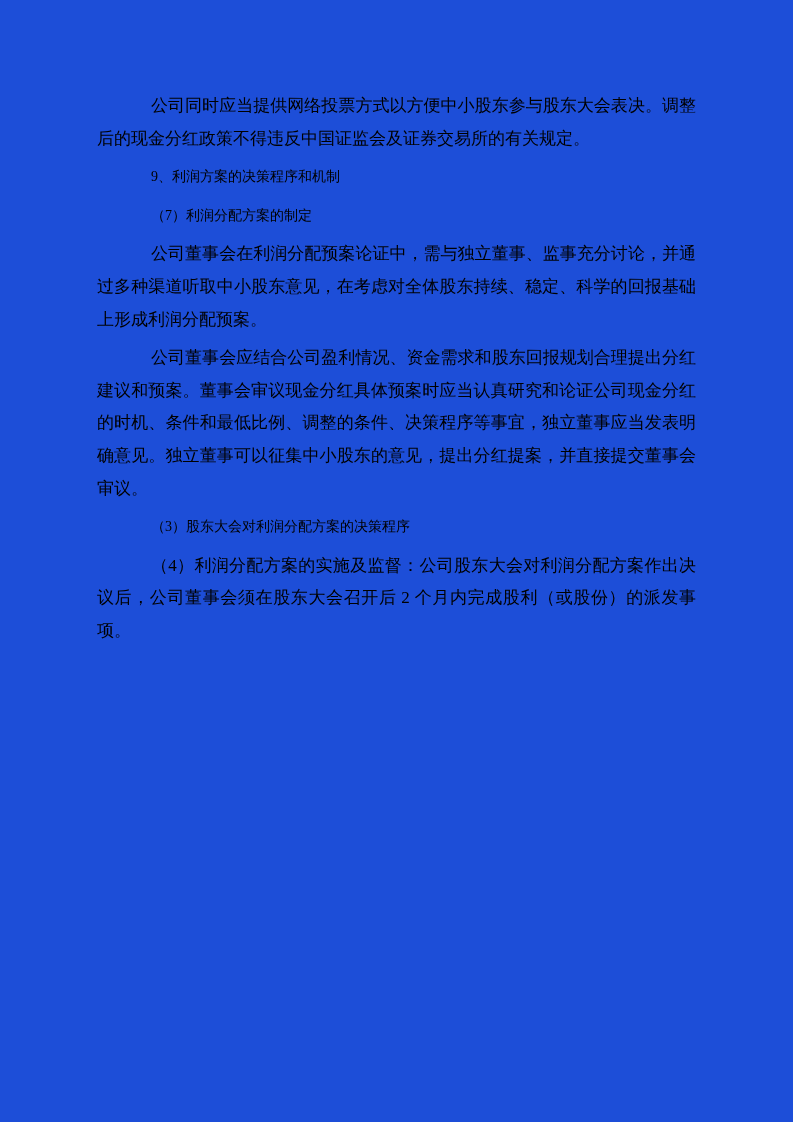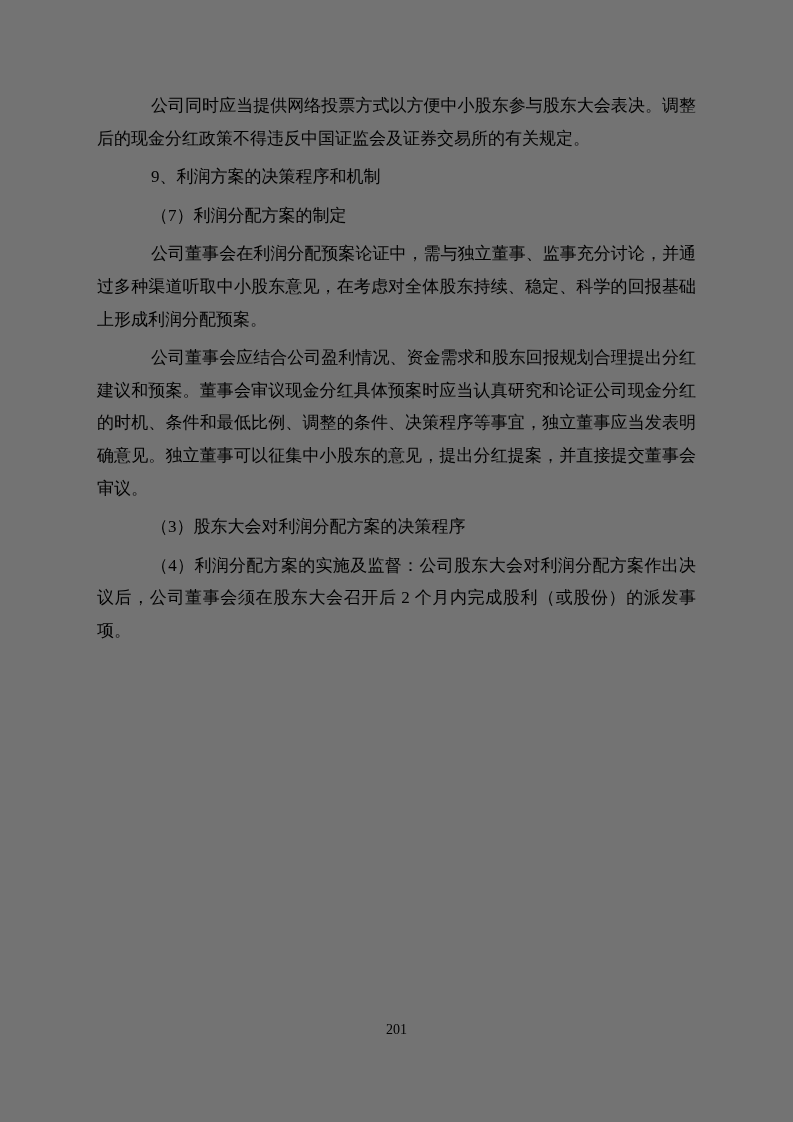--- a/index.html
+++ b/index.html
@@ -4,42 +4,42 @@
 <style>
   html, body {
     margin: 0;
     padding: 0;
     background: #ffffff;
   }
   .page {
     position: relative;
     width: 793px;
     height: 1122px;
-    background: #737373;
+    background: #1d4ed8;
     font-family: "Liberation Serif", "DejaVu Serif", serif;
     color: #000000;
     overflow: hidden;
   }
   .content {
     position: absolute;
     left: 97px;
     top: 90px;
     width: 599px;
   }
   .para {
     font-size: 17px;
     line-height: 32.6px;
     margin: 0 0 6px 0;
     text-align: justify;
     text-justify: inter-ideograph;
     text-indent: 54px;
     word-break: break-all;
   }
   .heading {
-    font-size: 17px;
+    font-size: 14px;
     line-height: 32.6px;
     margin: 0 0 6px 0;
     text-indent: 54px;
     font-weight: normal;
   }
   .page-number {
     position: absolute;
     left: 0;
     width: 793px;
     top: 1021px;
@@ -55,14 +55,13 @@
 <div class="page">
   <div class="content">
     <p class="para">公司同时应当提供网络投票方式以方便中小股东参与股东大会表决。调整后的现金分红政策不得违反中国证监会及证券交易所的有关规定。</p>
     <p class="heading">9、利润方案的决策程序和机制</p>
     <p class="heading">（7）利润分配方案的制定</p>
     <p class="para">公司董事会在利润分配预案论证中，需与独立董事、监事充分讨论，并通过多种渠道听取中小股东意见，在考虑对全体股东持续、稳定、科学的回报基础上形成利润分配预案。</p>
     <p class="para">公司董事会应结合公司盈利情况、资金需求和股东回报规划合理提出分红建议和预案。董事会审议现金分红具体预案时应当认真研究和论证公司现金分红的时机、条件和最低比例、调整的条件、决策程序等事宜，独立董事应当发表明确意见。独立董事可以征集中小股东的意见，提出分红提案，并直接提交董事会审议。</p>
     <p class="heading">（3）股东大会对利润分配方案的决策程序</p>
     <p class="para">（4）利润分配方案的实施及监督：公司股东大会对利润分配方案作出决议后，公司董事会须在股东大会召开后 2 个月内完成股利（或股份）的派发事项。</p>
   </div>
-  <div class="page-number">201</div>
 </div>
 
 </body></html>

